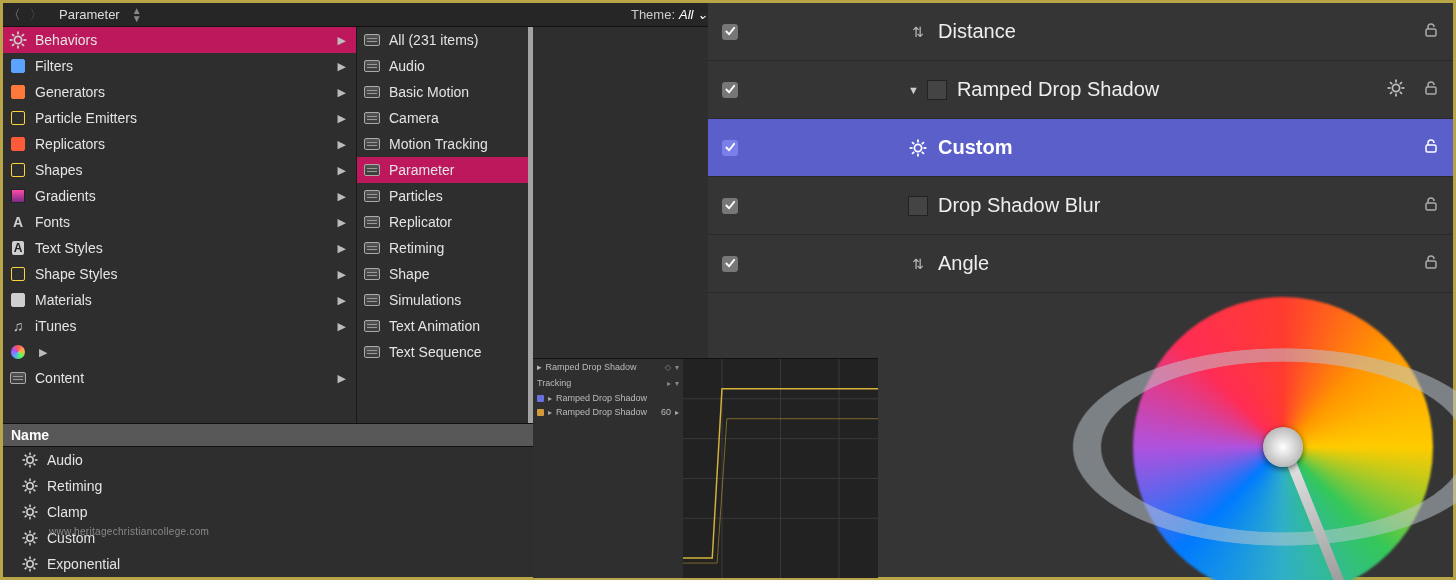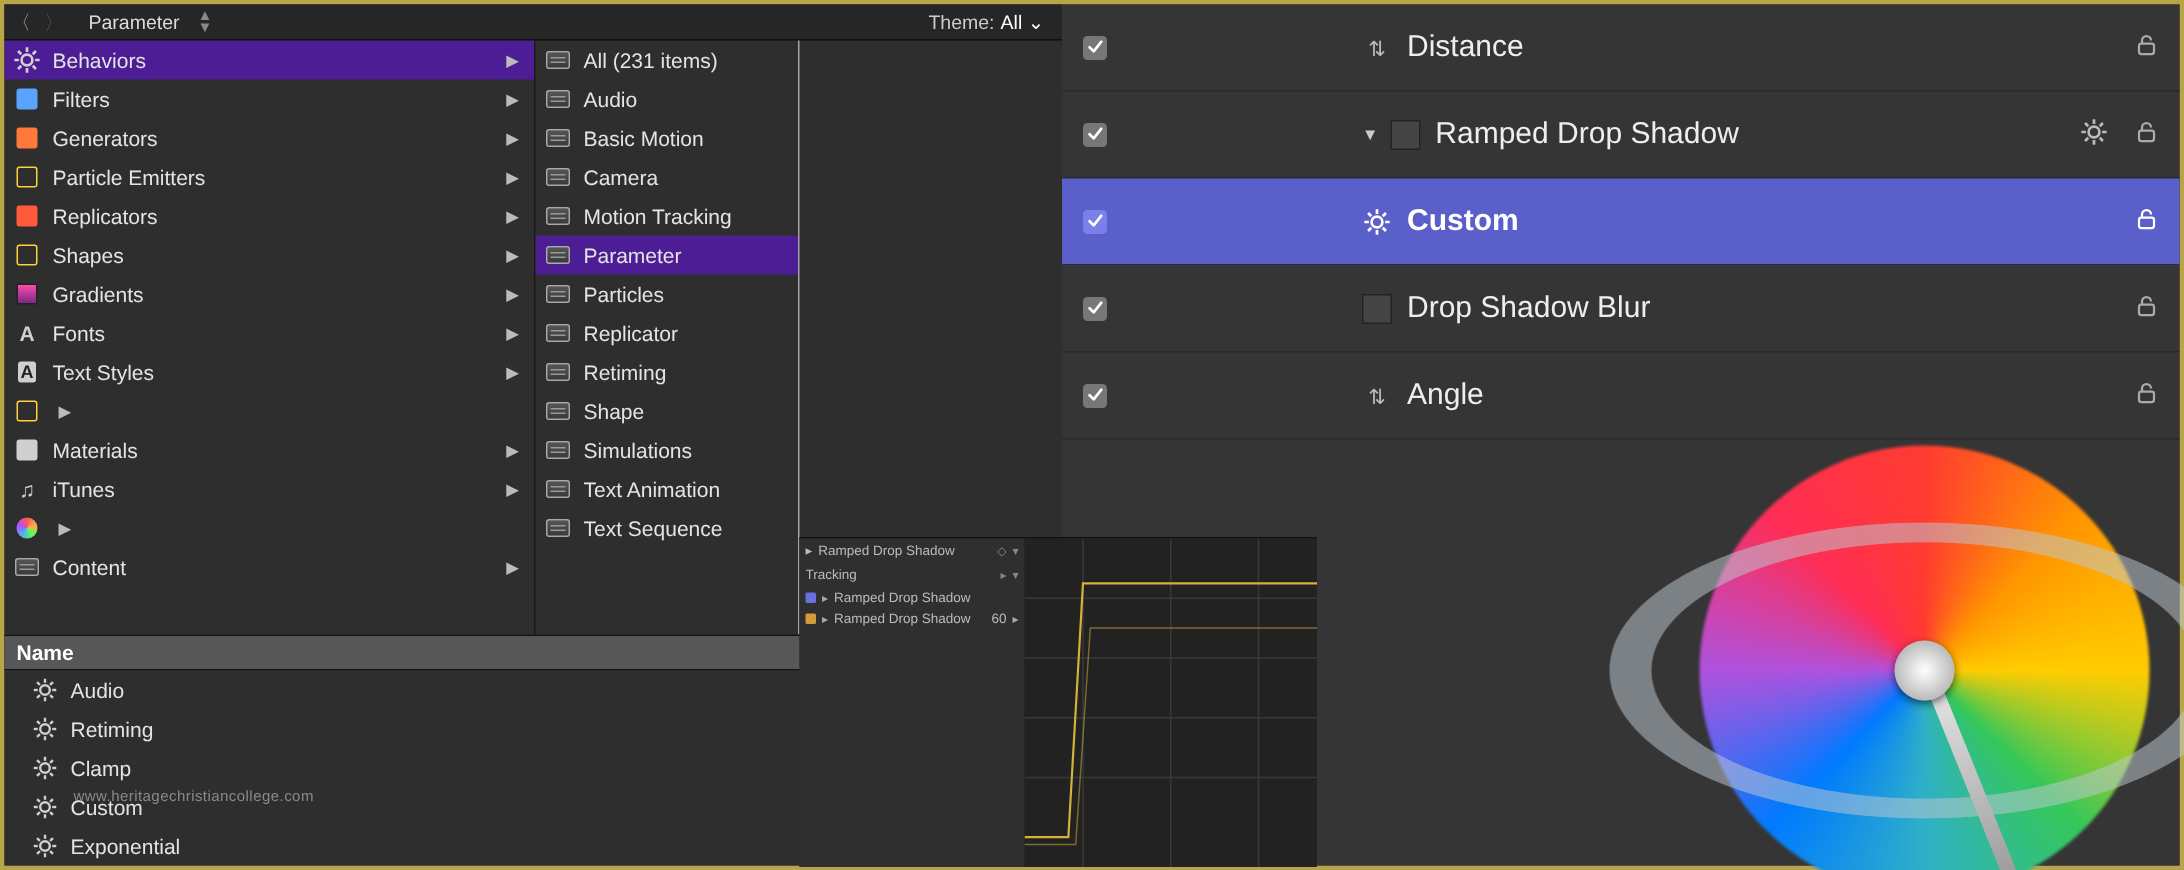--- a/index.html
+++ b/index.html
@@ -9,30 +9,30 @@
 
   
   .left { width: 705px; display: flex; flex-direction: column; background: #2e2e2e; }
   .browser-head { display: flex; align-items: center; height: 24px; background: #262626; font-size: 13px; border-bottom: 1px solid #111; }
   .nav-btn { width: 22px; text-align: center; color: #999; cursor: pointer; }
   .nav-btn.dis { color: #555; }
   .path-label { padding: 0 12px; flex: 0 0 auto; color: #ddd; }
   .path-updown { color: #888; font-size: 10px; line-height: 8px; padding-right: 8px; display:flex; flex-direction:column; }
   .spacer { flex: 1; }
   .theme { color: #ccc; padding-right: 4px; }
-  .theme-val { color: #fff; padding-right: 12px; }
+  .theme-val { color: #fff; padding-right: 0; font-style: italic; }
 
   .columns { flex: 1; display: flex; min-height: 0; }
   .col { display: flex; flex-direction: column; overflow: hidden; }
   .col-a { width: 354px; border-right: 1px solid #1a1a1a; }
-  .col-b { width: 176px; border-right: 1px solid #a3a3a3; }
+  .col-b { width: 176px; border-right: 5px solid #a3a3a3; }
   .col-c { flex: 1; }
 
   .row { display: flex; align-items: center; height: 26px; padding: 0 6px; cursor: pointer; white-space: nowrap; }
-  .row.sel { background: #4c1d95; }
+  .row.sel { background: #be185d; }
   .row .ic { width: 18px; height: 18px; margin-right: 8px; display:flex; align-items:center; justify-content:center; }
   .row .lbl { flex: 1; color: #e4e4e4; }
   .row .arr { color: #bbb; font-size: 11px; padding: 0 4px; }
 
   .name-head { height: 24px; background: #575757; display:flex; align-items:center; padding: 0 8px; font-weight: 600; color: #fff; border-top:1px solid #111; border-bottom:1px solid #111; }
   .name-list .row { padding-left: 18px; }
   .name-list .ic svg { width:16px; height:16px; }
 
   
   .gear { width:16px;height:16px; }
@@ -168,20 +168,21 @@
               <span class="ic">
                 <span style="color:#222;background:#cfcfcf;font-weight:700;font-size:12px;padding:0 2px;border-radius:2px">A</span>
               </span>
     <span class="lbl">Text Styles</span>
     <span class="arr">▶</span>
             </div>
             <div class="row">
               <span class="ic">
                 <span style="display:inline-block;width:14px;height:14px;border:1.5px solid #ffd23a;border-radius:2px"></span>
               </span>
+    <span class="lbl">Shape Styles</span>
     <span class="arr">▶</span>
             </div>
             <div class="row">
               <span class="ic">
                 <span style="display:inline-block;width:14px;height:14px;border:1.5px solid #cfcfcf;background:#cfcfcf;border-radius:2px"></span>
               </span>
     <span class="lbl">Materials</span>
     <span class="arr">▶</span>
             </div>
             <div class="row">

